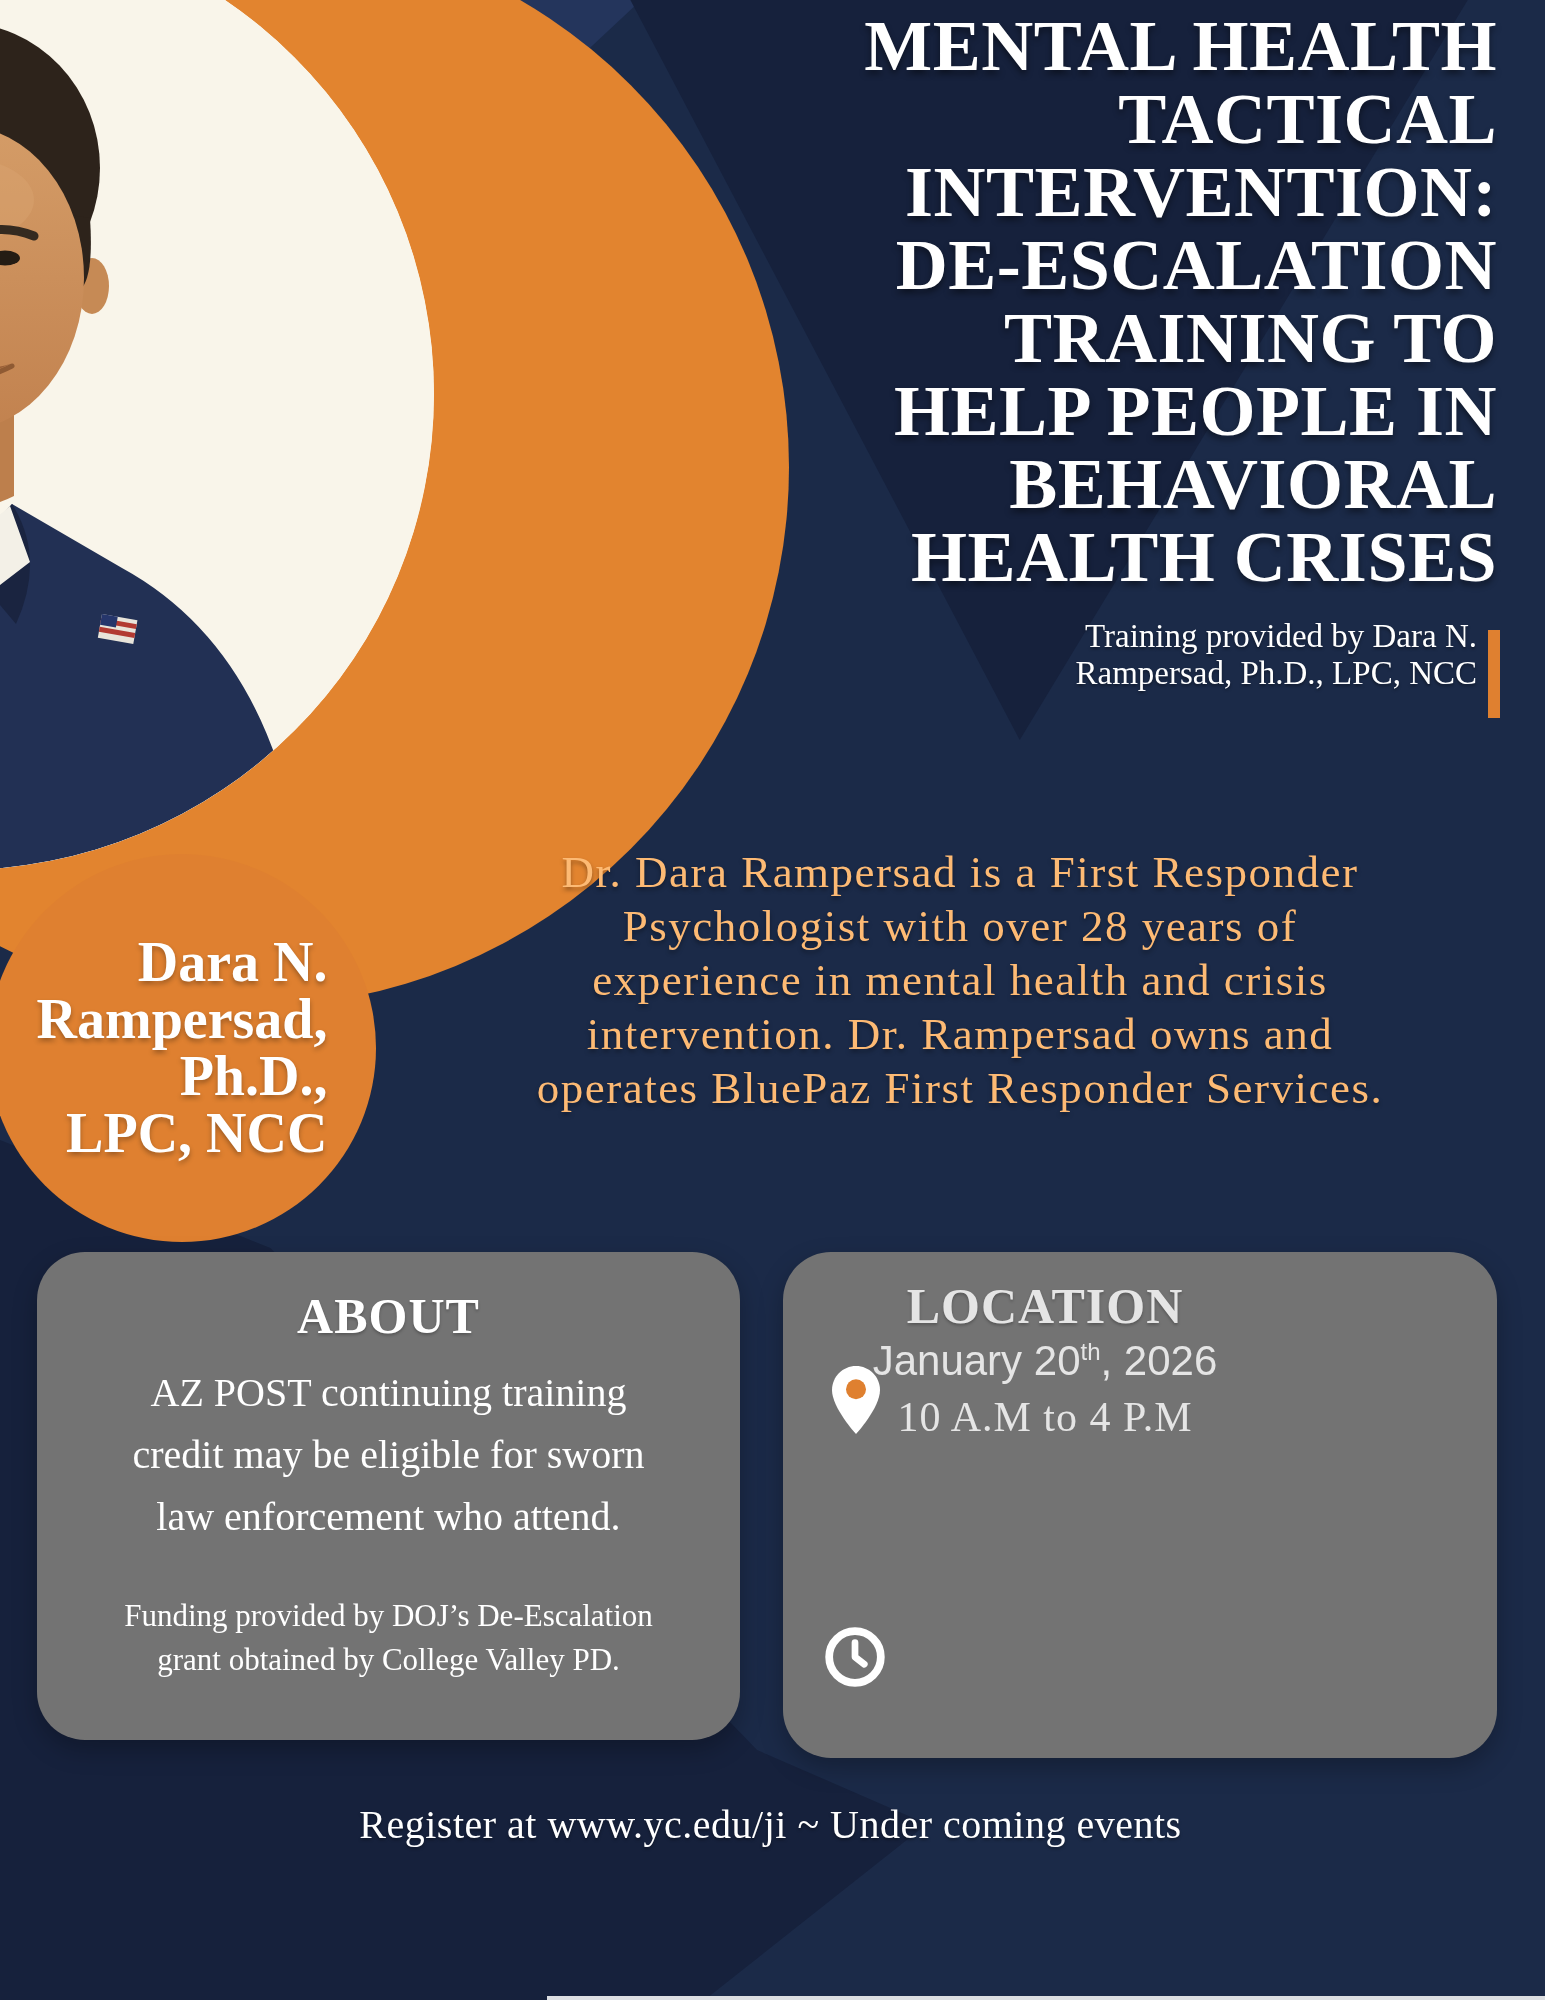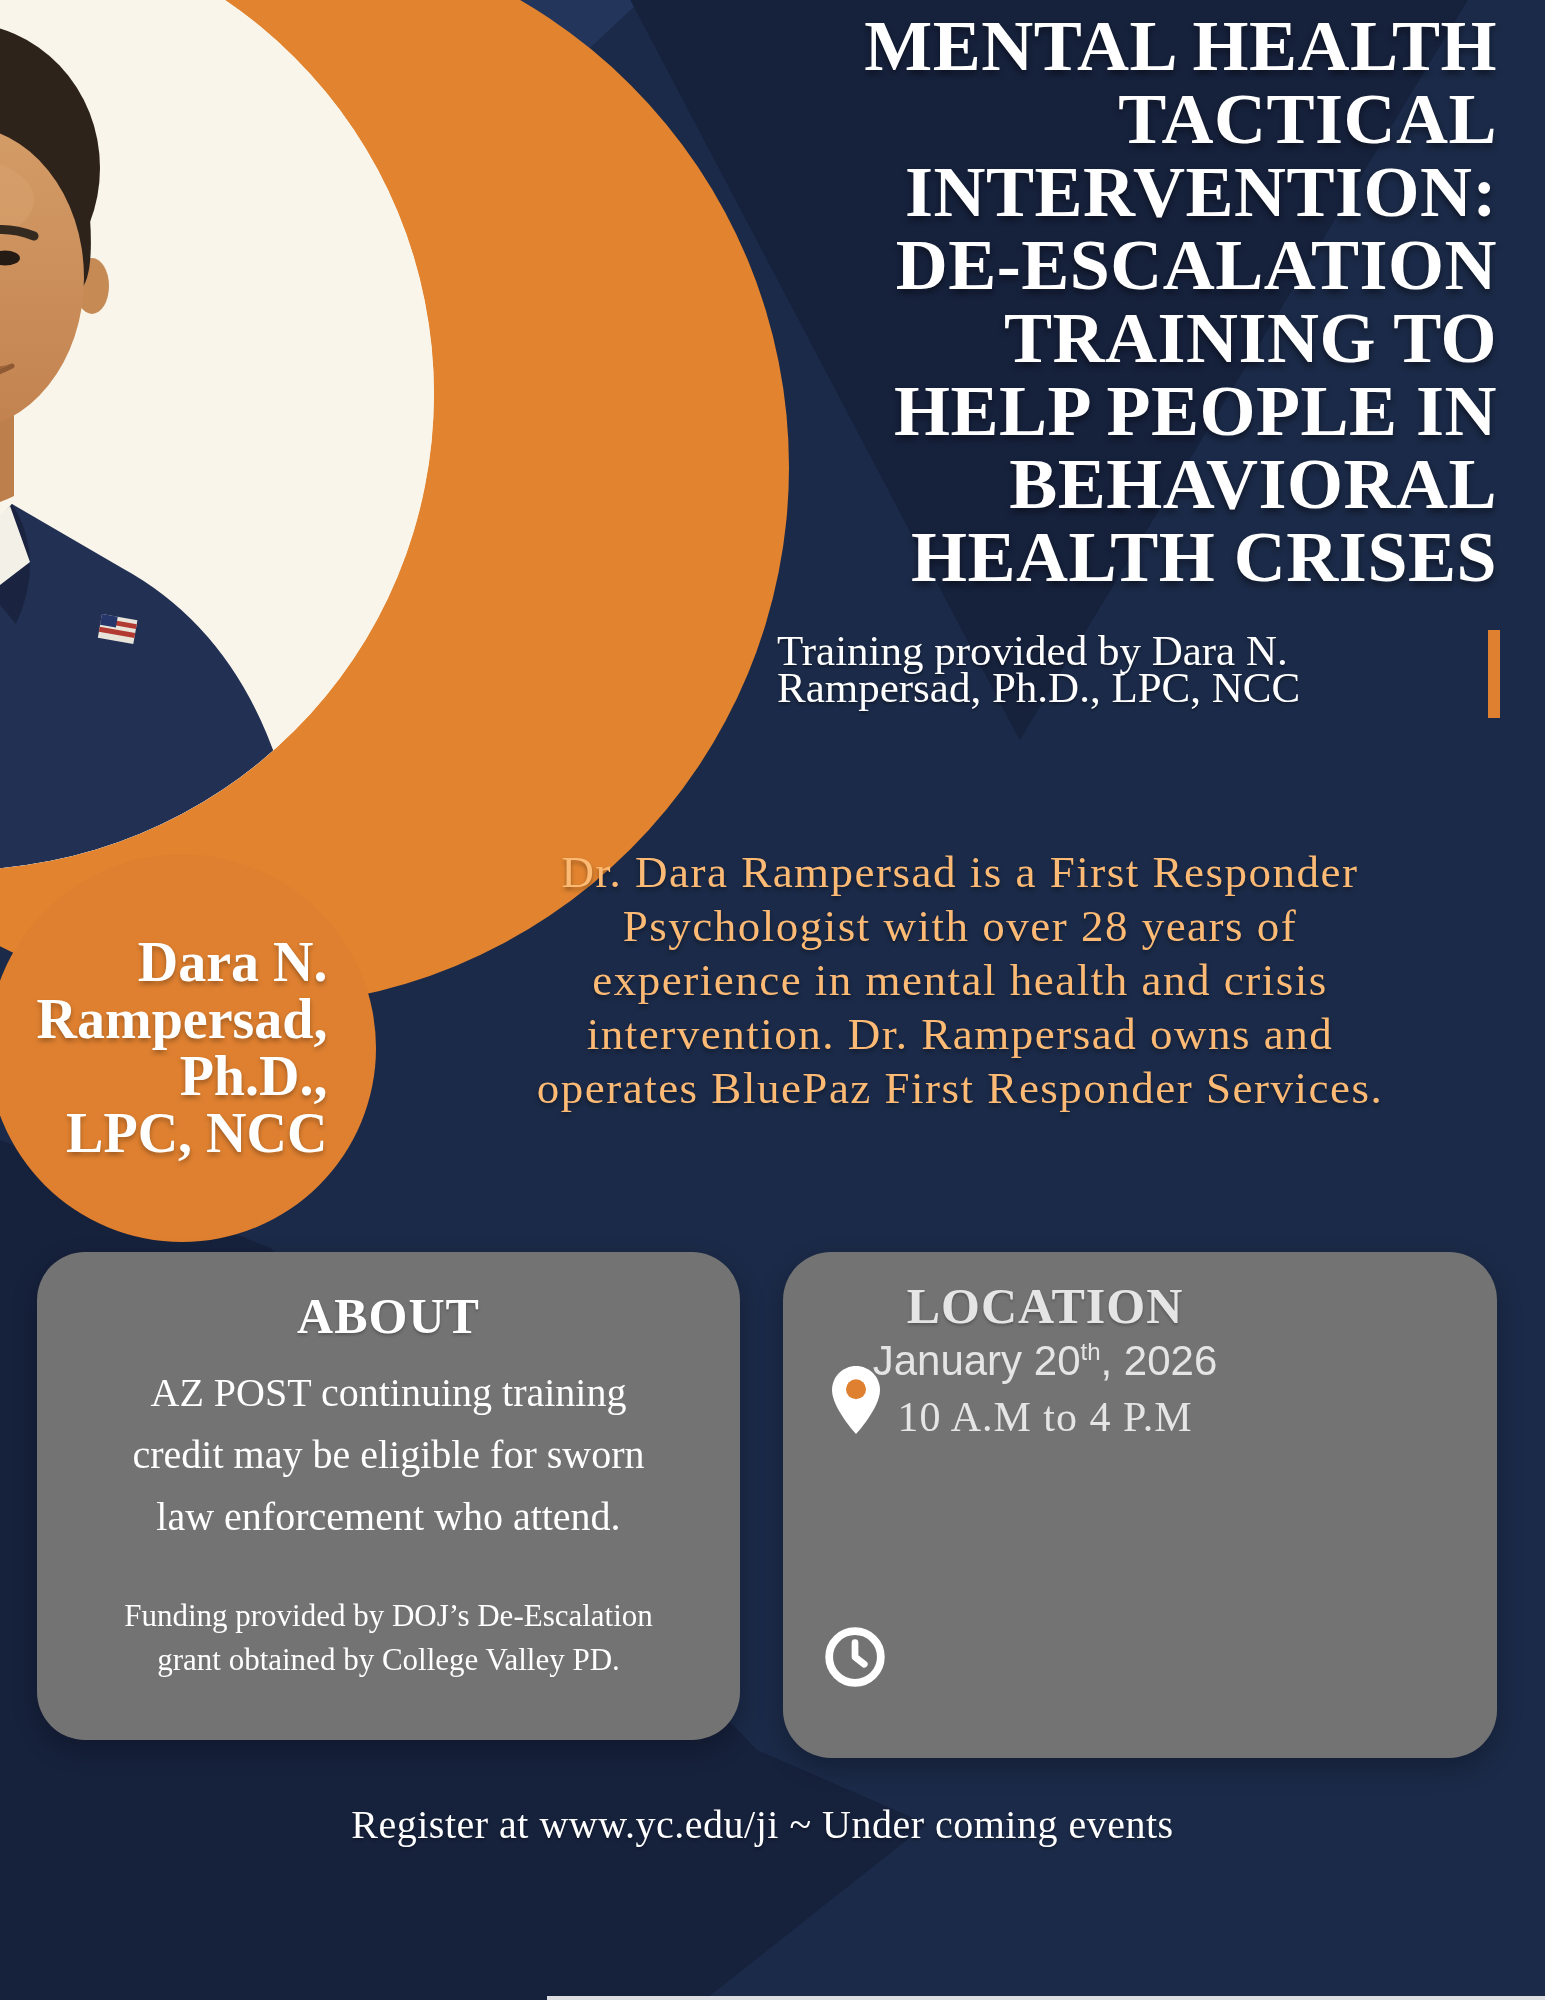--- a/index.html
+++ b/index.html
@@ -22,22 +22,22 @@
   .photo-circle svg{display:block;}
   
   .name-circle{left:-12px;top:854px;width:388px;height:388px;border-radius:50%;background:#df8030;
     display:flex;align-items:center;justify-content:center;}
   .name-text{font-weight:bold;font-size:56px;line-height:57px;color:#fff;text-align:right;
     white-space:pre-line;text-shadow:0 3px 5px rgba(0,0,0,.30);}
   
   .title{top:10px;right:48px;width:780px;margin:0;text-align:right;color:#fff;
     font-weight:bold;font-size:72px;line-height:73px;letter-spacing:.5px;
     white-space:pre-line;text-shadow:0 4px 6px rgba(0,0,0,.45);}
-  .subtitle{top:632px;right:68px;width:700px;text-align:left;color:#fff;
-    font-size:43px;line-height:37px;white-space:pre-line;text-shadow:0 2px 3px rgba(0,0,0,.4);}
+  .subtitle{top:618px;right:68px;width:700px;text-align:right;color:#fff;
+    font-size:33px;line-height:37px;white-space:pre-line;text-shadow:0 2px 3px rgba(0,0,0,.4);}
   .subtitle-bar{top:630px;right:45px;width:12px;height:88px;background:#df8030;}
   
   .intro{left:390px;top:845px;width:1140px;margin:0;text-align:center;color:#fdba74;
     font-size:45px;line-height:54px;letter-spacing:1.5px;white-space:pre-line;
     text-shadow:0 3px 4px rgba(0,0,0,.35);}
   
   .info-box{background:#737373;border-radius:48px;box-shadow:0 10px 24px rgba(0,0,0,.25);color:#fff;}
   .about-box{left:37px;top:1252px;width:703px;height:488px;text-align:center;}
   .location-box{left:783px;top:1252px;width:714px;height:506px;}
   .box-heading{margin:38px 0 0 0;font-weight:bold;font-size:50px;line-height:52px;letter-spacing:1px;
@@ -46,21 +46,21 @@
   .funding-note{margin:46px 10px 0 10px;font-size:31px;line-height:44px;white-space:pre-line;}
   .loc-content{left:800px;top:1252px;width:490px;text-align:center;color:#e5e5e5;}
   .loc-heading{margin:28px 0 0 0;}
   .address{margin:14px 0 0 0;font-size:38px;line-height:51px;white-space:pre-line;}
   .date-line{margin:6px 0 0 0;font-family:"Liberation Sans",sans-serif;font-size:42px;line-height:46px;}
   .date-line sup{font-size:24px;line-height:0;}
   .time-line{margin:10px 0 16px 0;font-size:42px;line-height:46px;letter-spacing:1px;}
   .pin-icon{left:832px;top:1366px;}
   .clock-icon{left:824px;top:1626px;}
   
-  .register{left:0;top:1802px;width:1525px;text-align:center;color:#fff;
+  .register{left:8px;top:1802px;width:1525px;text-align:center;color:#fff;
     font-size:40px;line-height:46px;letter-spacing:.5px;text-shadow:0 2px 3px rgba(0,0,0,.35);}
   .bottom-strip{left:547px;top:1996px;width:998px;height:4px;background:#dcdee2;}
 </style>
 </head>
 <body>
 
 <div class="flyer">
 
   <div class="bg-layer bg-light-tl"></div>
   <div class="bg-layer bg-dark-tr"></div>

